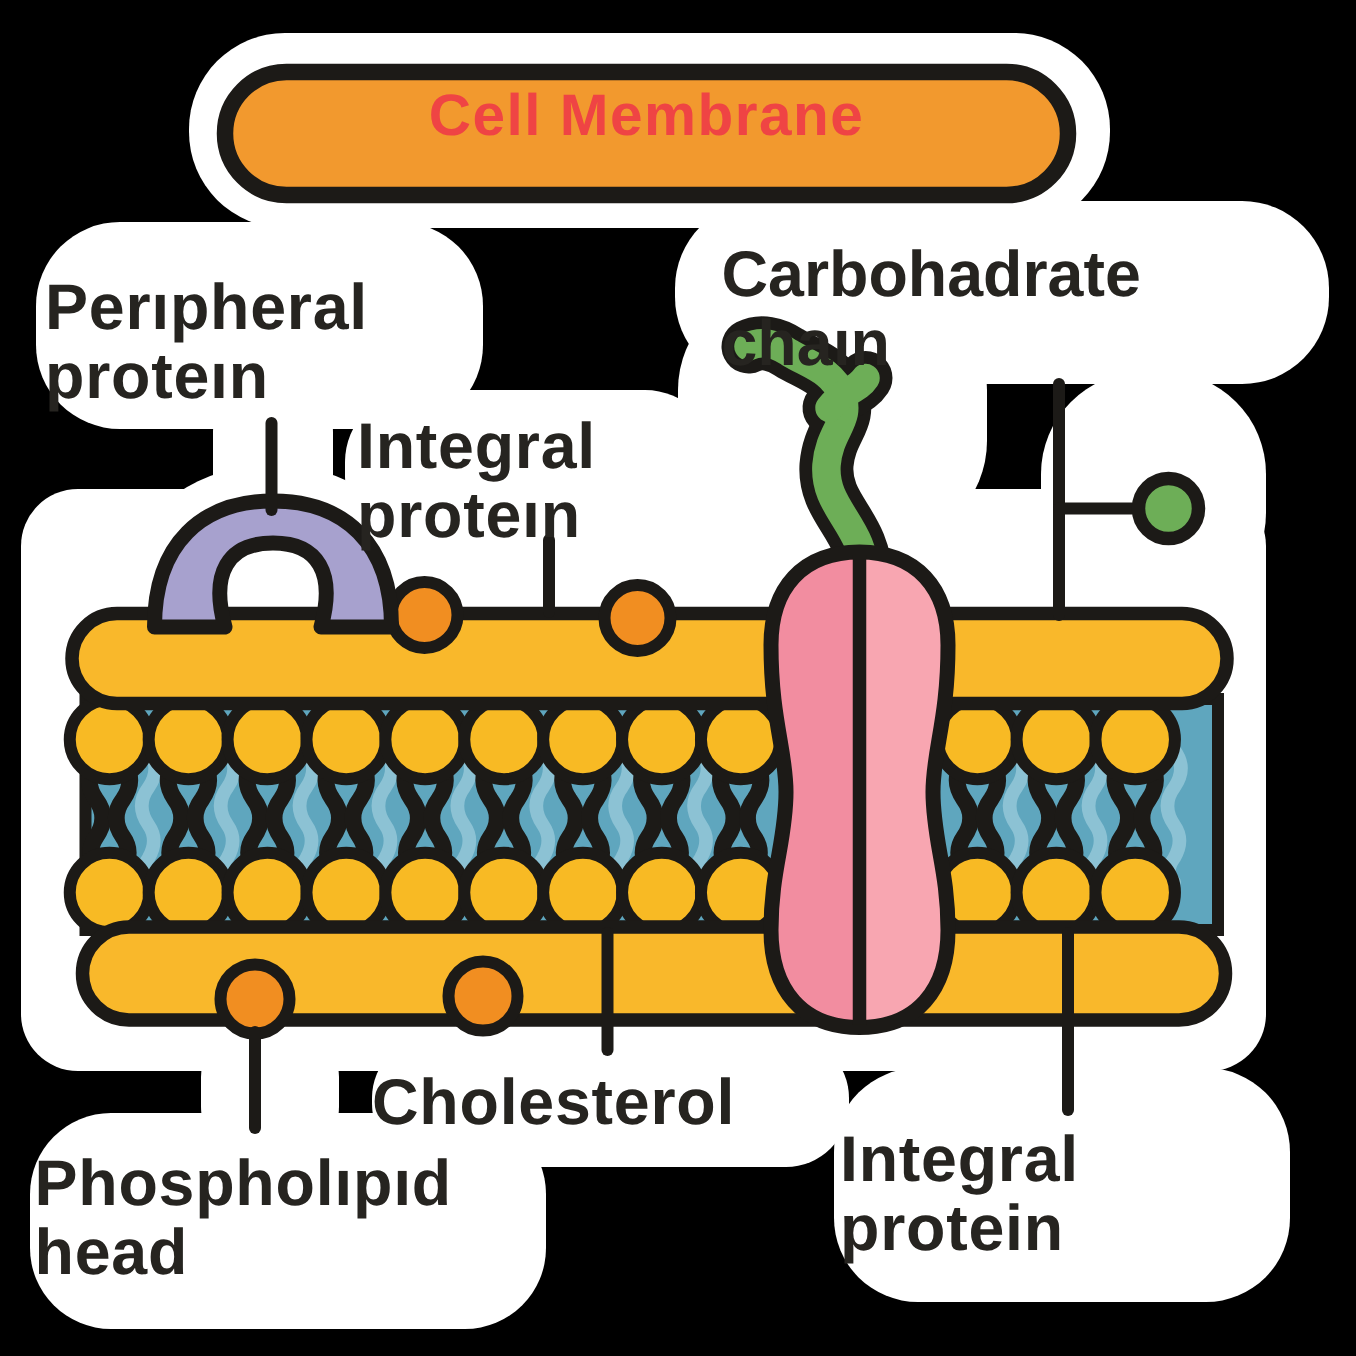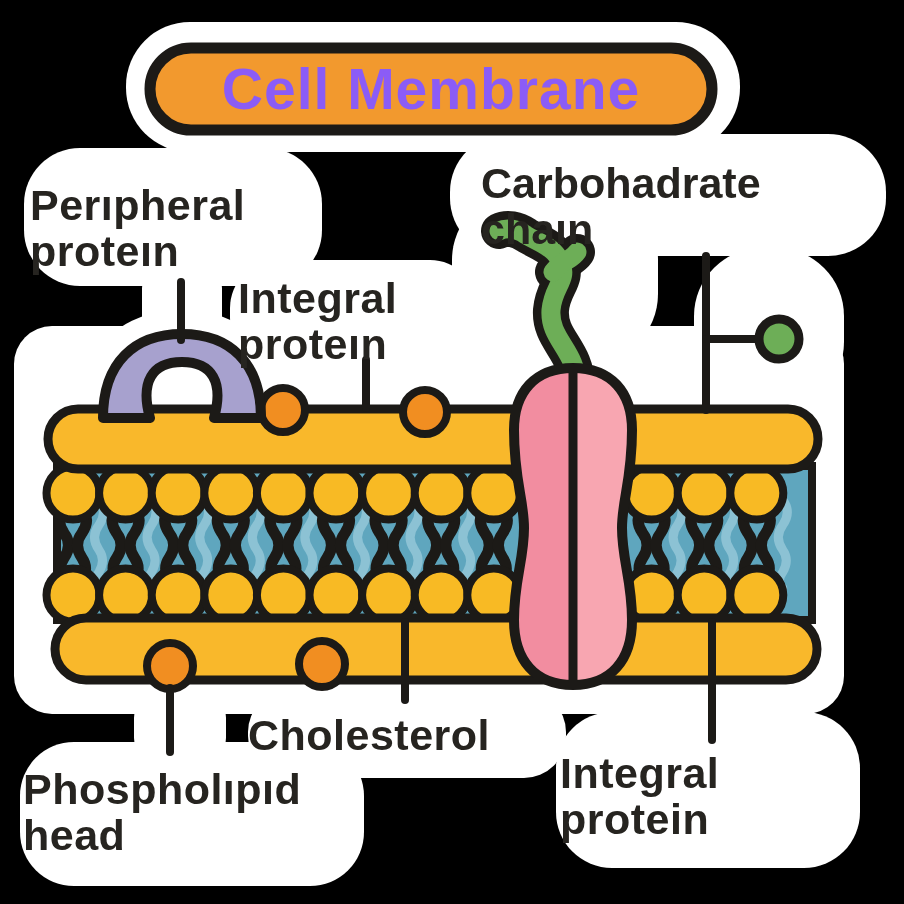--- a/index.html
+++ b/index.html
@@ -19,23 +19,23 @@
     text-align:left;
     white-space:pre-line;
     letter-spacing:0.5px;
     line-height:46px;
     font-size:43px;
     z-index:5;
   }
   #title-text{
     position:absolute;
     left:150px;top:56px;width:562px;
-    font-size:57px;
+    font-size:39px;
     font-weight:bold;
-    color:#8b5cf6;
+    color:#ef4444;
     text-align:center;
     letter-spacing:1px;
     z-index:6;
   }
 </style>
 </head>
 <body>
 
 <div id="stage">
 

